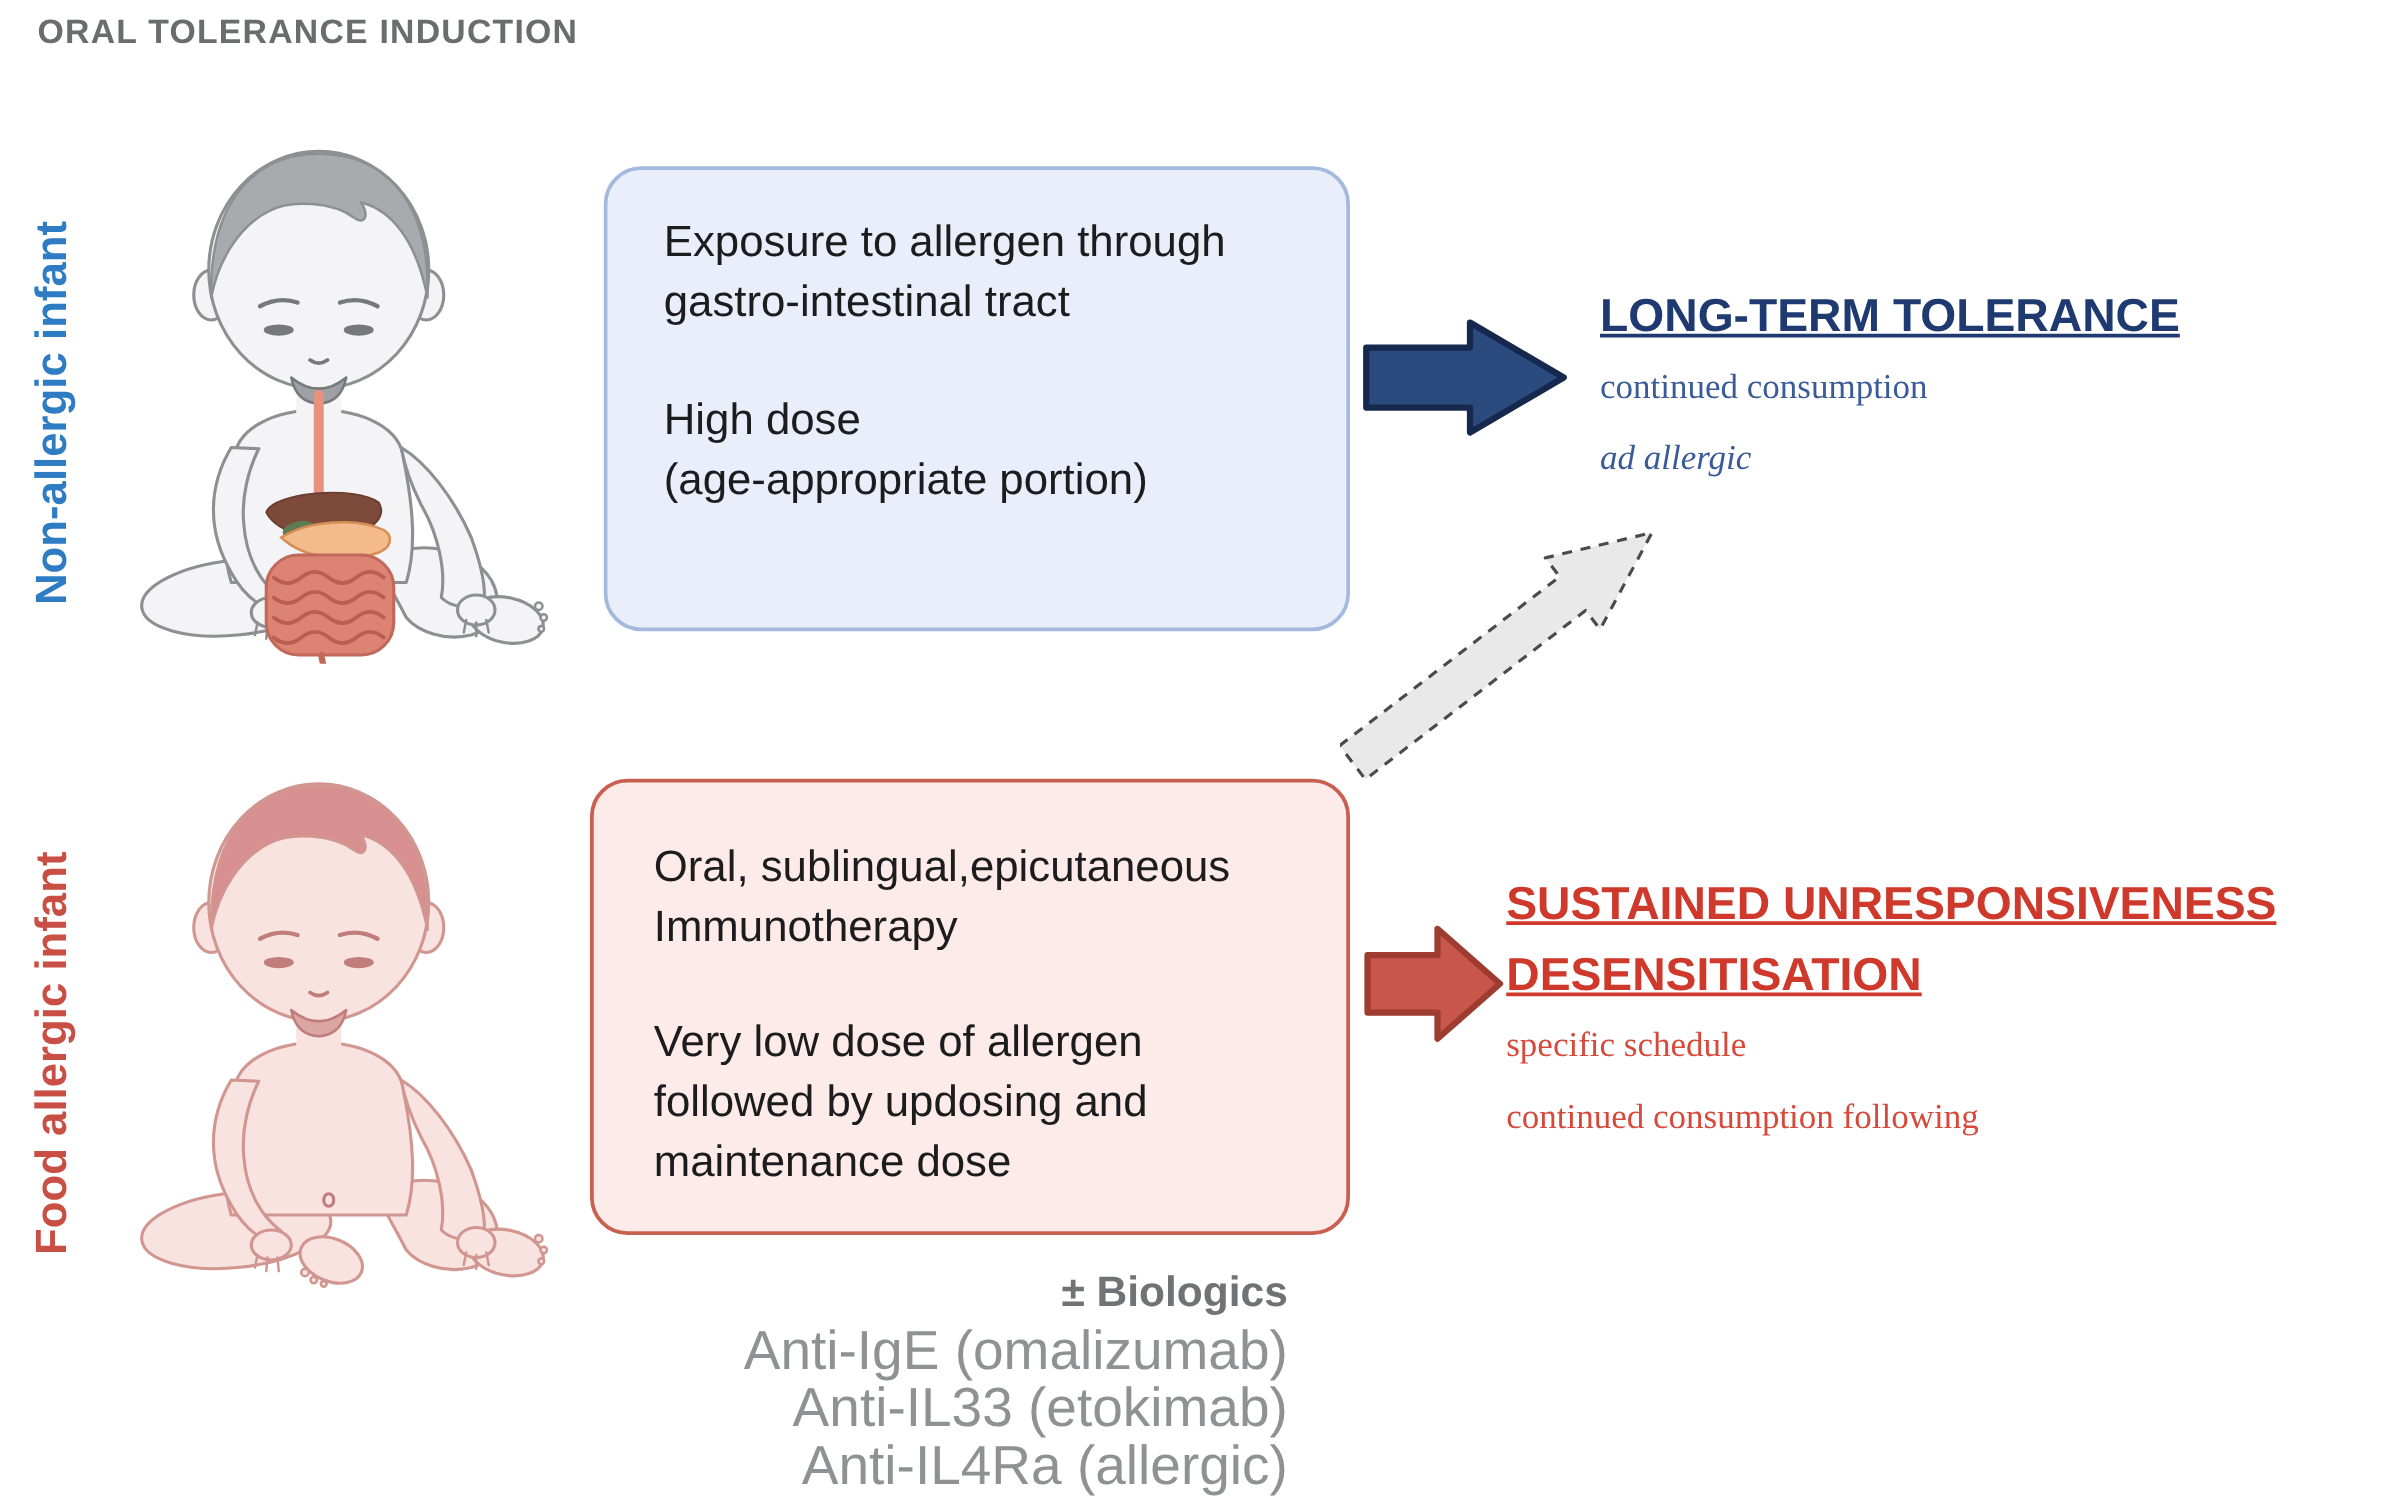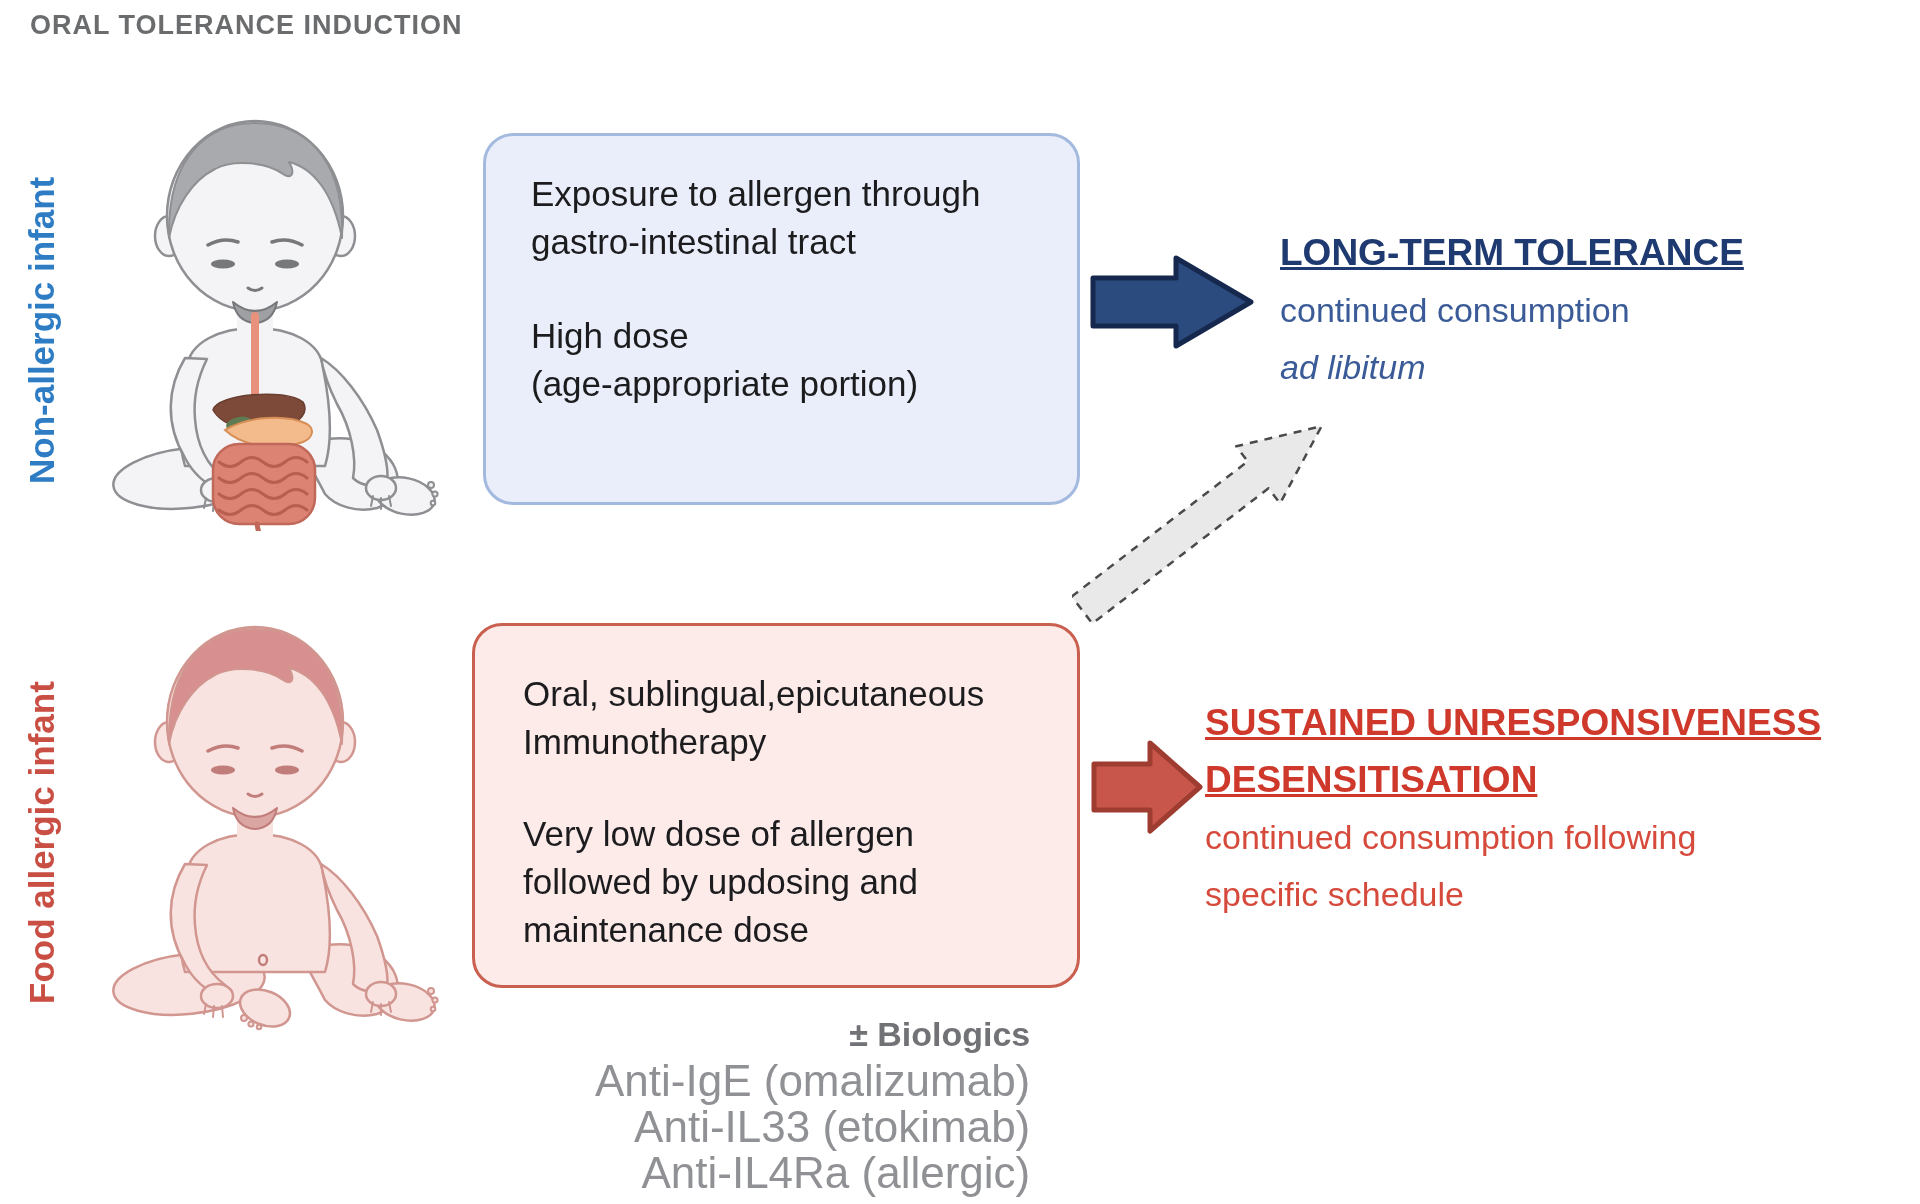--- a/index.html
+++ b/index.html
@@ -45,21 +45,21 @@
   #arrow-blue{left:1088px;top:253px;}
   #arrow-red{left:1090px;top:737px;}
   #arrow-dashed{left:1072px;top:412px;}
 
   .outcome{position:absolute;}
   #outcome-blue{left:1280px;top:230px;}
   #outcome-red{left:1205px;top:700px;}
   .outcome-title{font-size:37px;font-weight:bold;line-height:46px;margin-bottom:11px;white-space:nowrap;text-decoration:underline;}
   .outcome-title.navy{color:var(--navy_heading);}
   .outcome-title.redh{color:var(--red_heading);}
-  .outcome-line{font-size:34px;line-height:46px;margin-bottom:11px;white-space:nowrap;}
+  .outcome-line{font-size:28px;line-height:46px;margin-bottom:11px;white-space:nowrap;font-family:Liberation Serif, serif;}
   .outcome-line.bluet{color:var(--blue_text);}
   .outcome-line.redt{color:var(--red_text);}
   .italic{font-style:italic;}
 
   .biologics{position:absolute;left:505px;top:1012px;text-align:right;}
   .bio-heading{font-size:34px;font-weight:bold;color:var(--bio_head_gray);line-height:44px;}
   .bio-list{margin-left:90px;margin-top:2px;}
   .bio-item{font-size:44px;color:var(--bio_text_gray);line-height:46px;}
 </style>
 </head>
@@ -161,28 +161,28 @@
 
   <svg id="arrow-dashed" class="arrow-svg" width="280" height="220">
     <g transform="translate(10,198) rotate(-37.5)">
       <polygon points="0,-17 222,-17 222,-36 302,0 222,36 222,17 0,17" fill="var(--dashed_arrow_fill)" stroke="var(--dashed_arrow_border)" stroke-width="2.5" stroke-dasharray="8 7" stroke-linejoin="round"></polygon>
     </g>
   </svg>
 
   <div class="outcome" id="outcome-blue">
     <div class="outcome-title navy">LONG-TERM TOLERANCE</div>
     <div class="outcome-line bluet">continued consumption</div>
-    <div class="outcome-line bluet italic">ad libitum</div>
+    <div class="outcome-line bluet italic">ad allergic</div>
   </div>
 
   <div class="outcome" id="outcome-red">
     <div class="outcome-title redh">SUSTAINED UNRESPONSIVENESS</div>
     <div class="outcome-title redh">DESENSITISATION</div>
+    <div class="outcome-line redt">specific schedule</div>
     <div class="outcome-line redt">continued consumption following</div>
-    <div class="outcome-line redt">specific schedule</div>
   </div>
 
   <div class="biologics">
     <div class="bio-heading">± Biologics</div>
     <div class="bio-list">
       <div class="bio-item">Anti-IgE (omalizumab)</div>
       <div class="bio-item">Anti-IL33 (etokimab)</div>
       <div class="bio-item">Anti-IL4Ra (allergic)</div>
     </div>
   </div>

